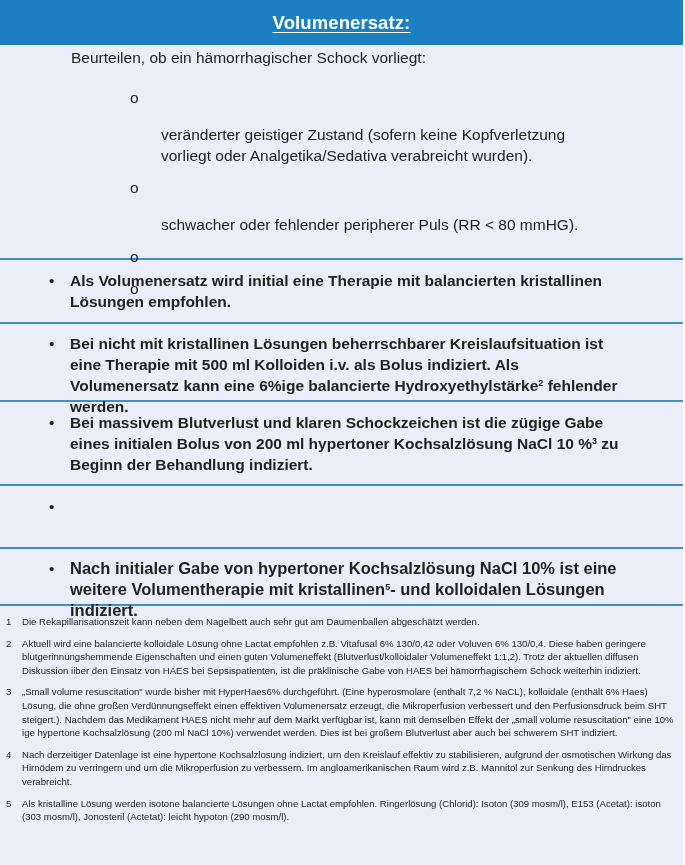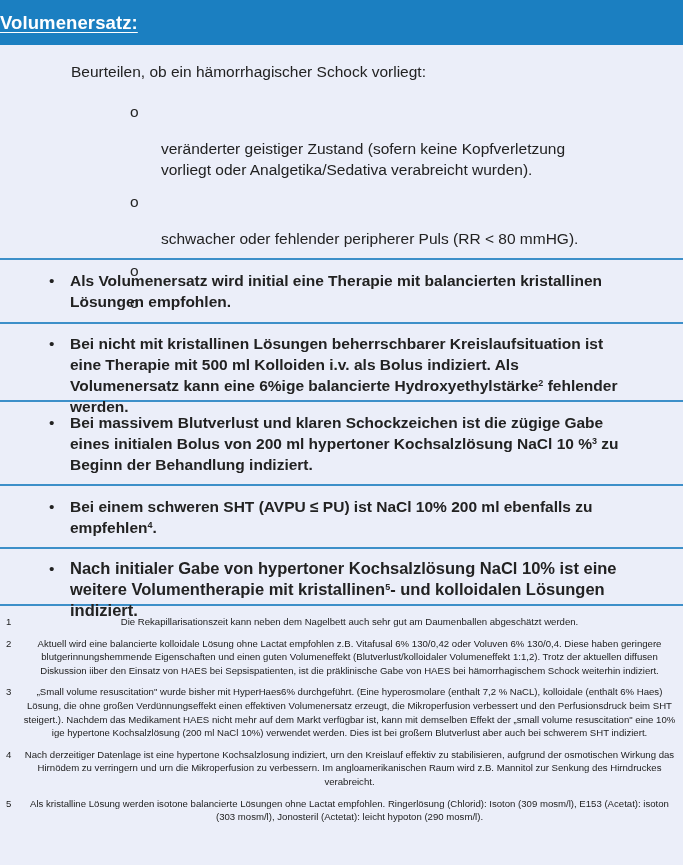--- a/index.html
+++ b/index.html
@@ -2,47 +2,47 @@
 <html><head>
   <meta charset="utf-8">
   <style>
     html, body { margin: 0; padding: 0; }
     body {
       width: 685px; height: 865px; background: #ffffff; overflow: hidden;
       font-family: "Liberation Sans", sans-serif; color: #222;
     }
     .page { width: 683px; height: 865px; background: #ebeef9; position: relative; }
     .header {
-      height: 45px; background: #1b7fc1; display: flex; align-items: center; justify-content: flex-start;
+      height: 45px; background: #1b7fc1; display: flex; align-items: center; justify-content: center;
     }
     .header .title {
       color: #ffffff; font-weight: bold; font-size: 18.5px; text-decoration: underline;
       text-underline-offset: 3px; letter-spacing: 0.1px;
     }
     .section { border-bottom: 2px solid #3d8fc9; box-sizing: border-box; }
-    .s1 { height: 215px; padding-top: 18px; }
+    .s1 { height: 215px; padding-top: 4px; }
     .intro { margin-left: 71px; font-size: 15.5px; }
     .sublist { list-style: none; margin: 20px 0 0 0; padding: 0 0 0 130px; }
     .sublist li { display: flex; font-size: 15.5px; line-height: 21px; margin-bottom: 11px; }
     .sublist li .mk { width: 31px; flex: 0 0 31px; }
     .sublist li .tx { width: 450px; margin-top: 37px; }
     .box { padding-left: 45px; font-size: 15.5px; line-height: 21px; display: flex; }
     .box .dot { width: 25px; flex: 0 0 25px; padding-left: 4px; box-sizing: border-box; }
     .box .tx { width: 560px; font-weight: bold; }
     .s2 { height: 64px; padding-top: 10px; }
     .s3 { height: 78px; padding-top: 9px; }
     .s4 { height: 84px; padding-top: 10px; }
     .s5 { height: 63px; padding-top: 10px; }
     .s6 { height: 57px; padding-top: 9px; }
     .s6 .tx { font-size: 16.5px; width: 600px; }
     sup { font-size: 9px; line-height: 0; vertical-align: 5px; }
     .footnotes { padding: 9px 0 0 0; font-size: 9.6px; line-height: 13.6px; }
     .fn { display: flex; margin-bottom: 8px; }
     .fn .num { width: 16px; flex: 0 0 16px; padding-left: 6px; }
-    .fn .tx { width: 655px; text-align: center; }
+    .fn .tx { width: 655px; }
   </style>
 </head>
 <body>
 
 <div class="page">
   <div class="header">
     <span class="title">Volumenersatz:</span>
   </div>
 
   <div class="section s1">
@@ -82,21 +82,20 @@
   <div class="section s4">
     <div class="box">
       <span class="dot">•</span>
       <span class="tx"><span>Bei massivem Blutverlust und klaren Schockzeichen ist die zügige Gabe eines initialen Bolus von 200 ml hypertoner Kochsalzlösung NaCl 10 %</span><sup>3</sup><span> zu Beginn der Behandlung indiziert.</span></span>
     </div>
   </div>
 
   <div class="section s5">
     <div class="box">
       <span class="dot">•</span>
-      <span class="tx"><span>Bei einem schweren SHT (AVPU ≤ PU) ist NaCl 10% 200 ml ebenfalls zu empfehlen</span><sup>4</sup><span>.</span></span>
     </div>
   </div>
 
   <div class="section s6">
     <div class="box">
       <span class="dot">•</span>
       <span class="tx"><span>Nach initialer Gabe von hypertoner Kochsalzlösung NaCl 10% ist eine weitere Volumentherapie mit kristallinen</span><sup>5</sup><span>- und kolloidalen Lösungen indiziert.</span></span>
     </div>
   </div>
 

